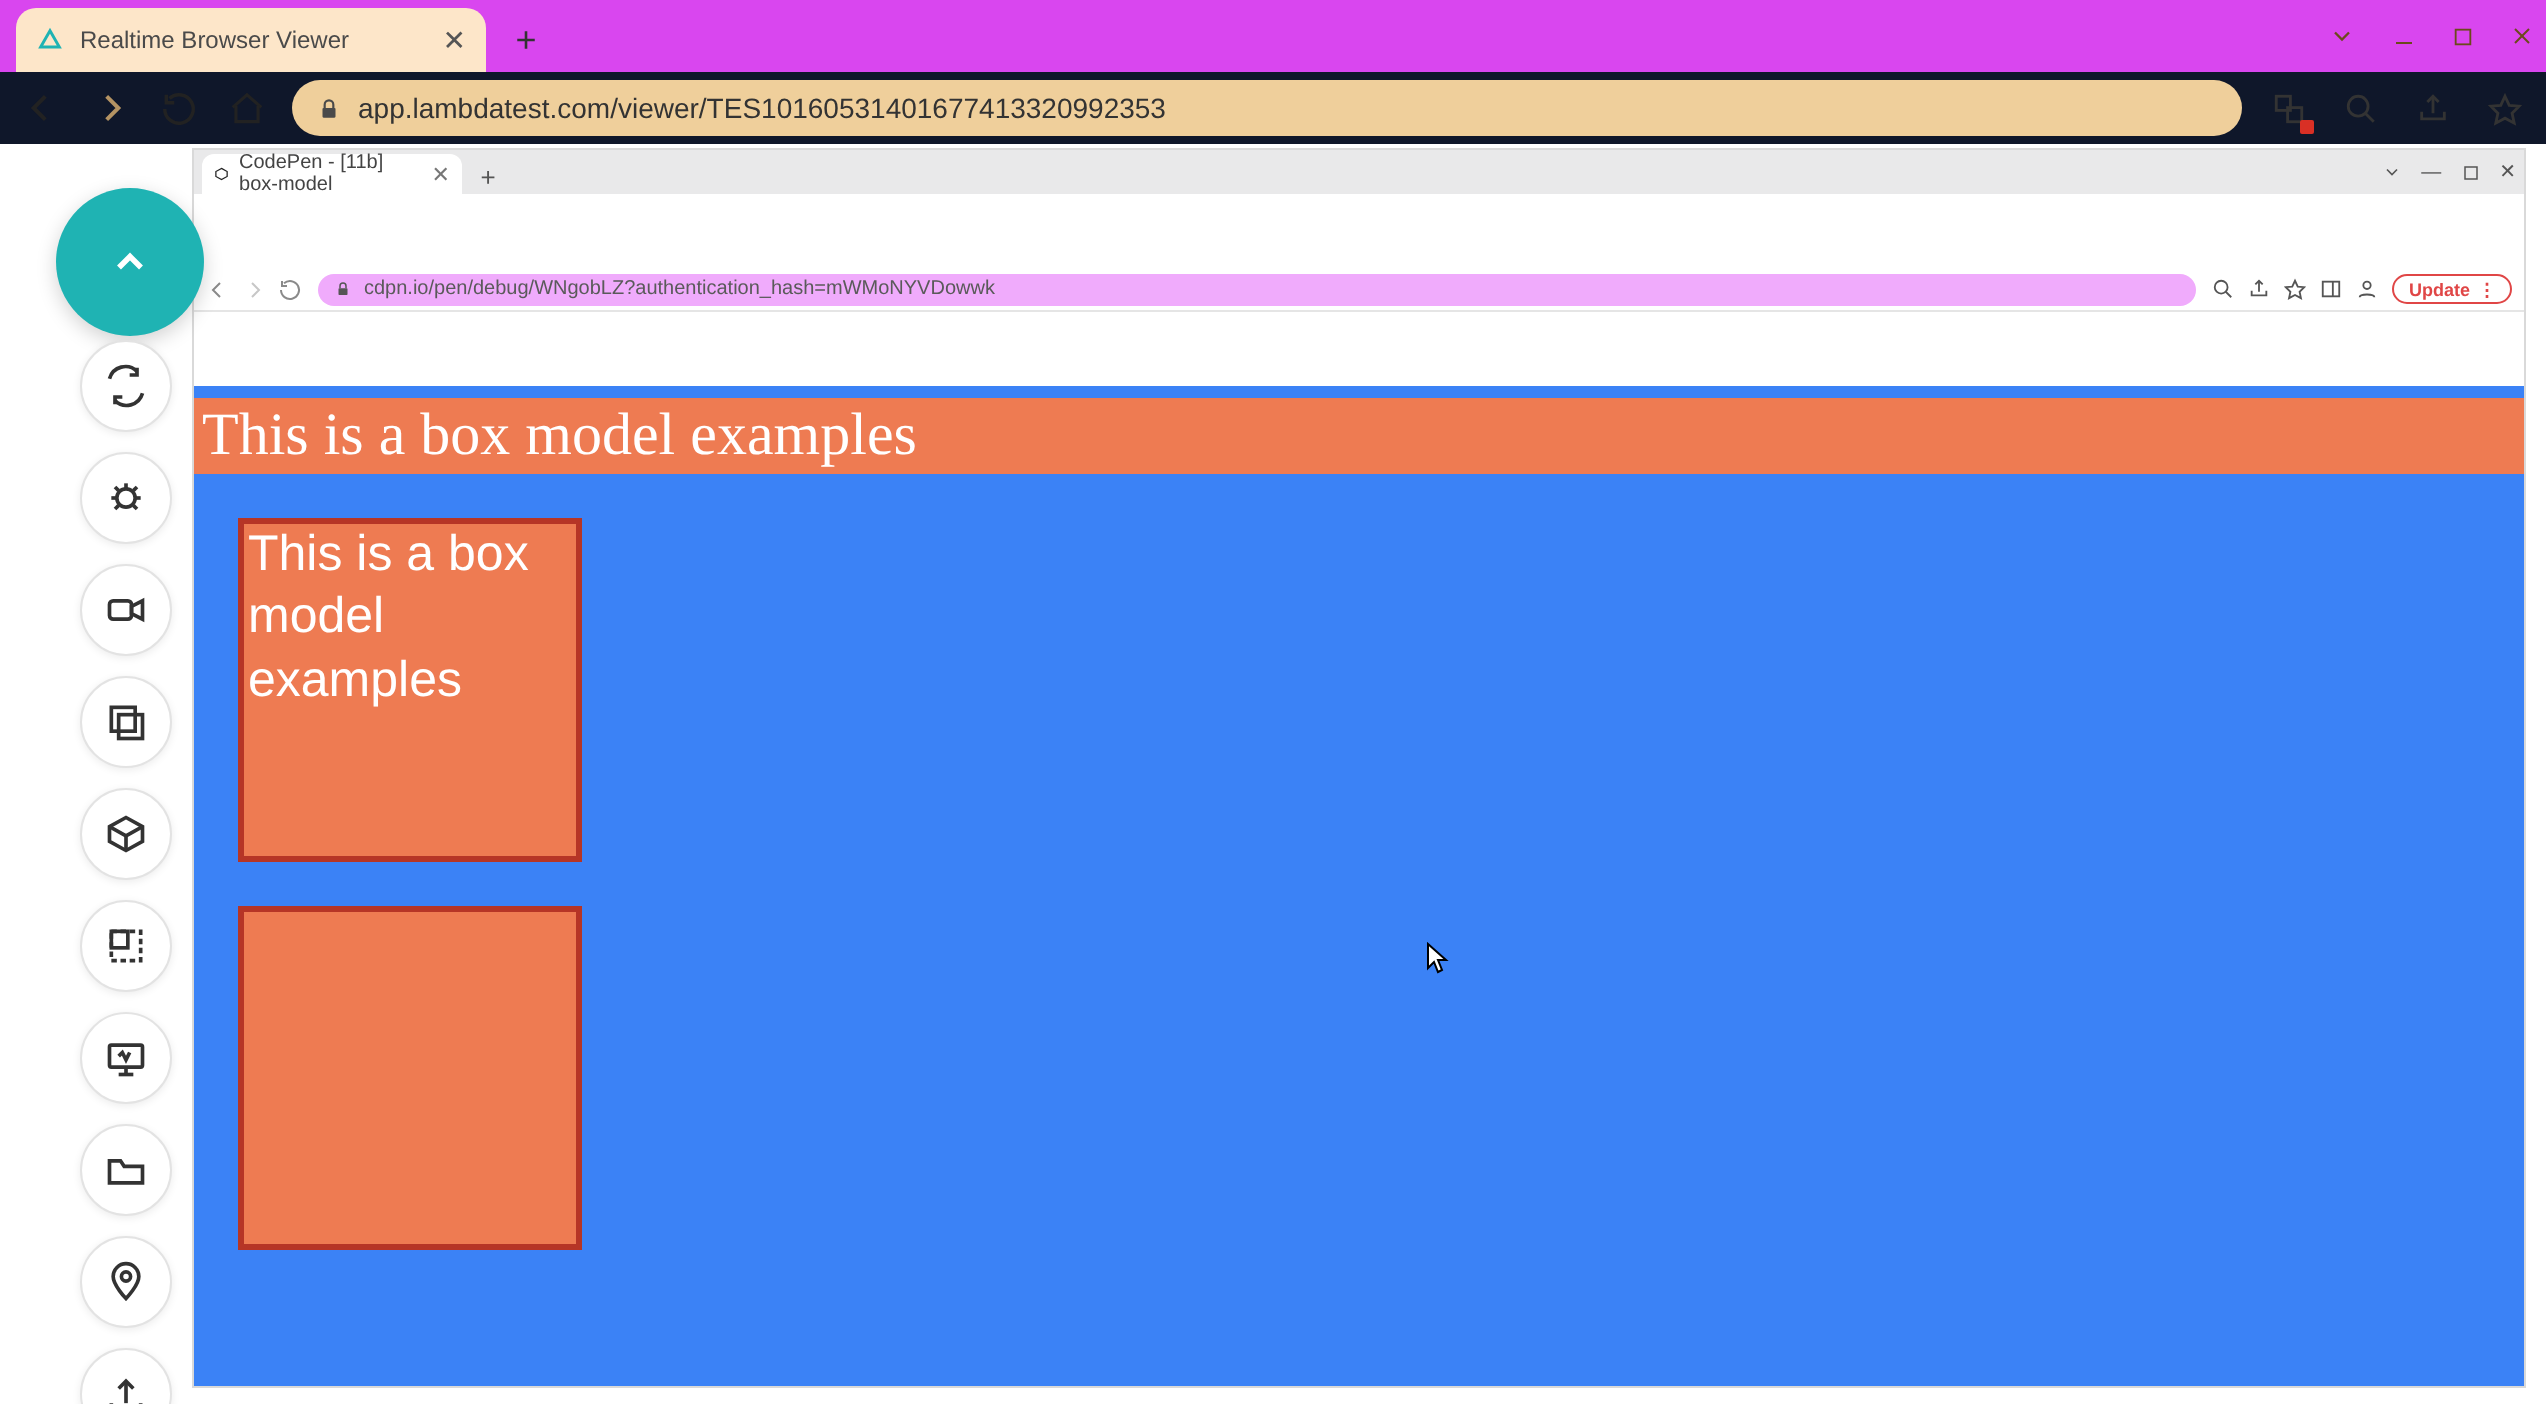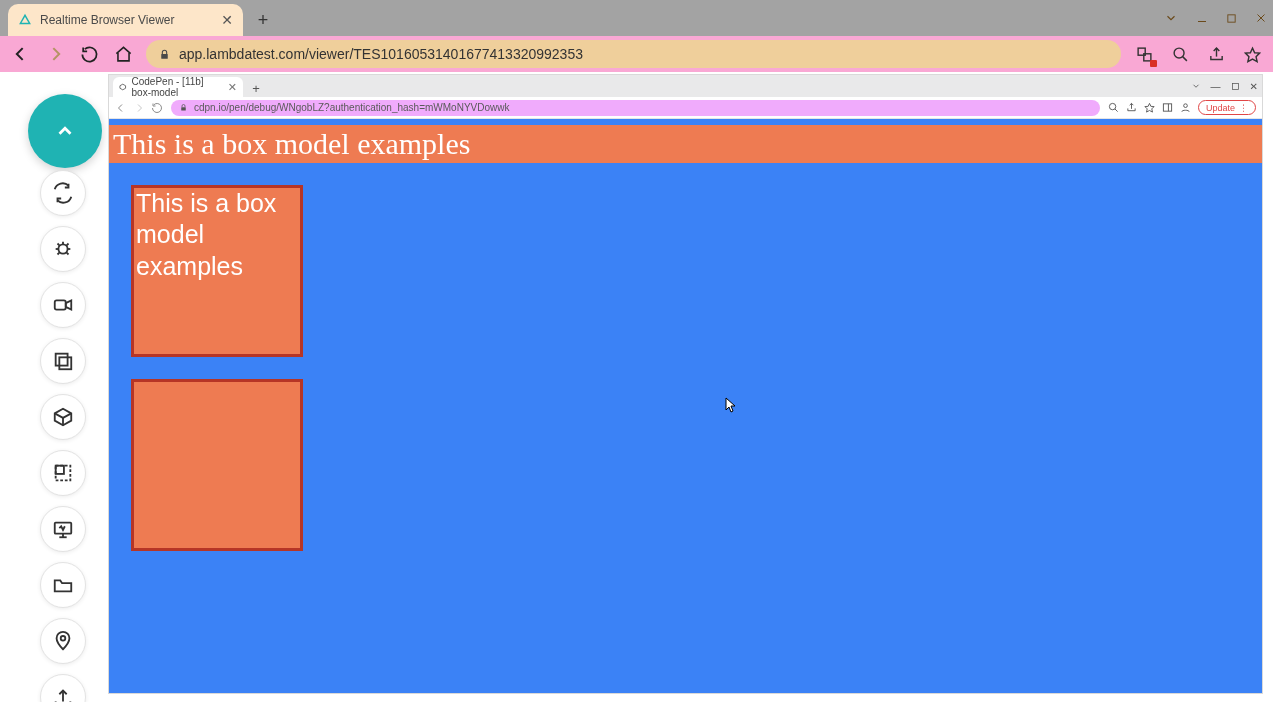--- a/index.html
+++ b/index.html
@@ -1,20 +1,20 @@
 <!DOCTYPE html>
 <html><head>
 <meta charset="utf-8">
 <style>
   * { box-sizing: border-box; margin: 0; padding: 0; }
   html, body { width: 1273px; height: 702px; font-family: "Segoe UI", Arial, sans-serif; overflow: hidden; background:#fff; }
   
   .outer-tabstrip {
     height: 36px;
-    background: #a3a3a3;
+    background: #d946ef;
     display: flex;
     align-items: flex-end;
     padding-left: 8px;
     position: relative;
   }
   .outer-tab {
     background: #fde6c9;
     height: 32px;
     width: 235px;
     border-top-left-radius: 10px;
@@ -25,21 +25,21 @@
     gap: 8px;
     font-size: 12px;
     color: #4a4a4a;
     position: relative;
   }
   .outer-tab .closex { margin-left:auto; font-size:14px; color:#555; }
   .outer-newtab { width:28px; height:28px; display:flex; align-items:center; justify-content:center; color:#333; font-size:18px; margin-left:6px; margin-bottom:2px;}
   .outer-window-controls { position:absolute; right:6px; top:0; height:36px; display:flex; align-items:center; gap:18px; color:#6b4a1b; }
   .outer-toolbar {
     height: 36px;
-    background: #f9a8d4;
+    background: #0f172a;
     display:flex;
     align-items:center;
     padding: 0 10px;
     gap: 12px;
   }
   .icon-btn { width:22px; height:22px; display:inline-flex; align-items:center; justify-content:center; color:#3b3b3b; }
   .icon-btn.dim { color:#b49363; }
   .outer-url {
     flex:1;
     height:28px;
@@ -89,29 +89,30 @@
     background:#fff;
     border:1px solid #e3e3e3;
     display:flex; align-items:center; justify-content:center;
     color:#444;
     box-shadow: 0 1px 4px rgba(0,0,0,.08);
   }
 
   
   .remote-window {
     position:absolute;
-    left: 108px;
+    left: 96px;
     top: 2px;
     right: 10px;
     height: 620px;
     border:1px solid #d9d9d9;
     background:#fff;
     display:flex;
     flex-direction:column;
     font-size:11px;
+    gap:37px;
   }
   .inner-tabstrip {
     height:22px;
     background:#e9e9ea;
     display:flex;
     align-items:flex-end;
     padding-left:4px;
     position:relative;
   }
   .inner-tab {
@@ -149,20 +150,21 @@
   .inner-right { display:flex; align-items:center; gap:7px; color:#555;}
   .update-pill {
     border:1px solid #e04646;
     color:#e04646;
     border-radius:10px;
     padding:0 7px;
     height:15px;
     display:flex; align-items:center;
     font-size:9px;
     gap:4px;
+    font-weight:bold;
   }
   .inner-page {
     flex:1;
     background:#3b82f6;
     position:relative;
     overflow:hidden;
   }
   .page-banner {
     background:#ee7b52;
     color:#fff;

